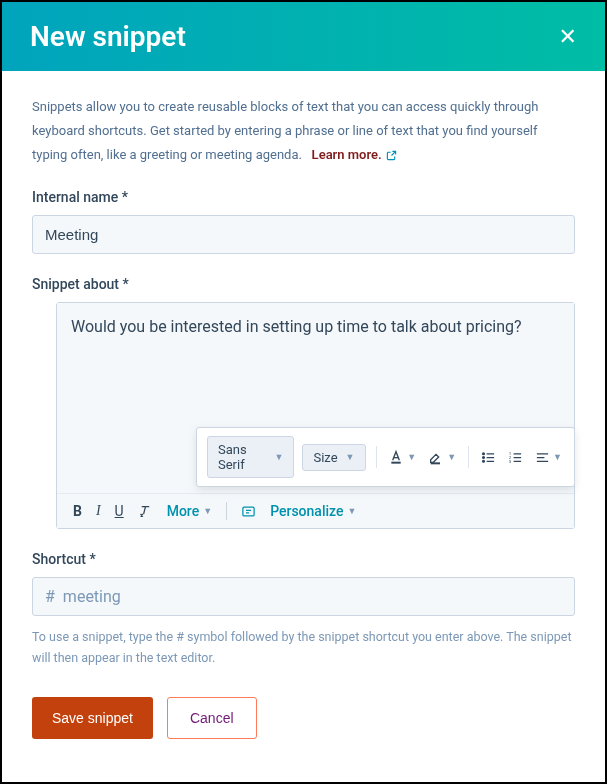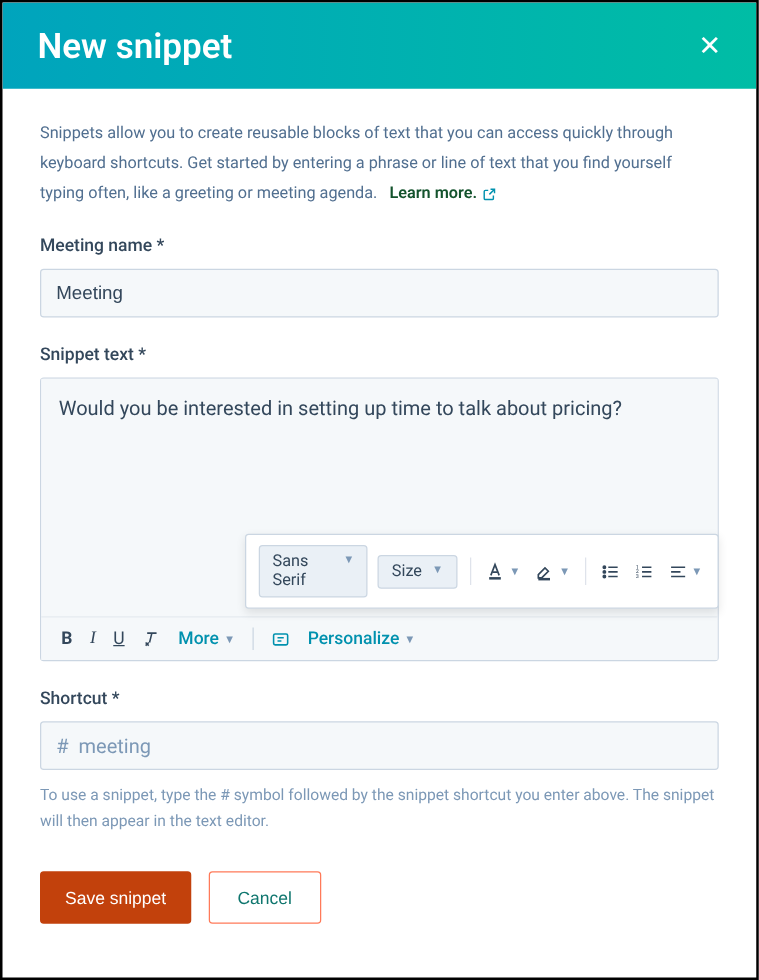--- a/index.html
+++ b/index.html
@@ -15,37 +15,38 @@
   }
   .header-title { font-size: 28px; font-weight: 600; }
   .close-x { font-size: 22px; cursor: pointer; font-weight: 300; }
   .body { padding: 24px 30px; }
   .intro {
     color: #516f90;
     font-size: 13px;
     line-height: 1.85;
     margin-bottom: 22px;
   }
-  .learn-link { color: #14532d; font-weight: 600; cursor: pointer; display: inline-flex; align-items: center; gap: 4px; }
+  .learn-link { color: #7f1d1d; font-weight: 600; cursor: pointer; display: inline-flex; align-items: center; gap: 4px; }
   .ext-icon { width: 11px; height: 11px; display: inline-block; }
   .field-label { color: #33475b; font-size: 14px; font-weight: 500; margin-bottom: 10px; display: block; }
   .text-input {
     width: 100%;
     border: 1px solid #cbd6e2;
     background: #f5f8fa;
     padding: 10px 12px;
     font-size: 15px;
     color: #33475b;
     border-radius: 3px;
   }
   .field-block { margin-bottom: 22px; }
   .editor-wrap {
     border: 1px solid #cbd6e2;
     border-radius: 3px;
     background: #f5f8fa;
+    margin-left: 24px;
   }
   .editor-area {
     min-height: 190px;
     padding: 14px 14px;
     font-size: 16px;
     color: #33475b;
     background: #f5f8fa;
   }
   .toolbar2 {
     display: flex;
@@ -76,21 +77,21 @@
     gap: 8px;
   }
   .pop-pill {
     border: 1px solid #cbd6e2;
     background: #eaf0f6;
     padding: 5px 10px;
     font-size: 13px;
     color: #33475b;
     border-radius: 3px;
     display: inline-flex;
-    align-items: flex-start;
+    align-items: center;
     gap: 8px;
     cursor: pointer;
   }
   .pop-icon {
     padding: 4px 2px;
     display: inline-flex;
     align-items: center;
     gap: 3px;
     cursor: pointer;
   }
@@ -120,21 +121,21 @@
     color: #fff;
     border: none;
     padding: 12px 20px;
     font-size: 14px;
     font-weight: 500;
     border-radius: 3px;
     cursor: pointer;
   }
   .btn-secondary {
     background: #fff;
-    color: #0f766e;
+    color: #701a75;
     border: 1px solid #ff7a59;
     padding: 12px 22px;
     font-size: 14px;
     font-weight: 500;
     border-radius: 3px;
     cursor: pointer;
   }
   svg { display: block; }
 </style>
 </head>
@@ -152,25 +153,25 @@
     &nbsp;
     <span class="learn-link">
       <span>Learn more.</span>
       <svg class="ext-icon" viewBox="0 0 24 24" fill="none" stroke="#0091ae" stroke-width="2.5">
           <path d="M14 3h7v7M21 3l-9 9M19 14v5a2 2 0 0 1-2 2H5a2 2 0 0 1-2-2V7a2 2 0 0 1 2-2h5"></path>
         </svg>
     </span>
   </p>
 
   <div class="field-block">
-    <label class="field-label">Meeting name *</label>
+    <label class="field-label">Internal name *</label>
     <input class="text-input" type="text" value="Meeting" style="">
   </div>
 
-  <label class="field-label">Snippet text *</label>
+  <label class="field-label">Snippet about *</label>
 
   <div class="editor-outer">
     <div class="editor-wrap">
       <div class="editor-area">Would you be interested in setting up time to talk about pricing?</div>
       <div class="toolbar2">
         <span class="tb-btn bold">B</span>
         <span class="tb-btn italic">I</span>
         <span class="tb-btn underline">U</span>
         <span class="tb-btn">
           <svg width="15" height="15" viewBox="0 0 24 24" fill="none" stroke="#33475b" stroke-width="2">

